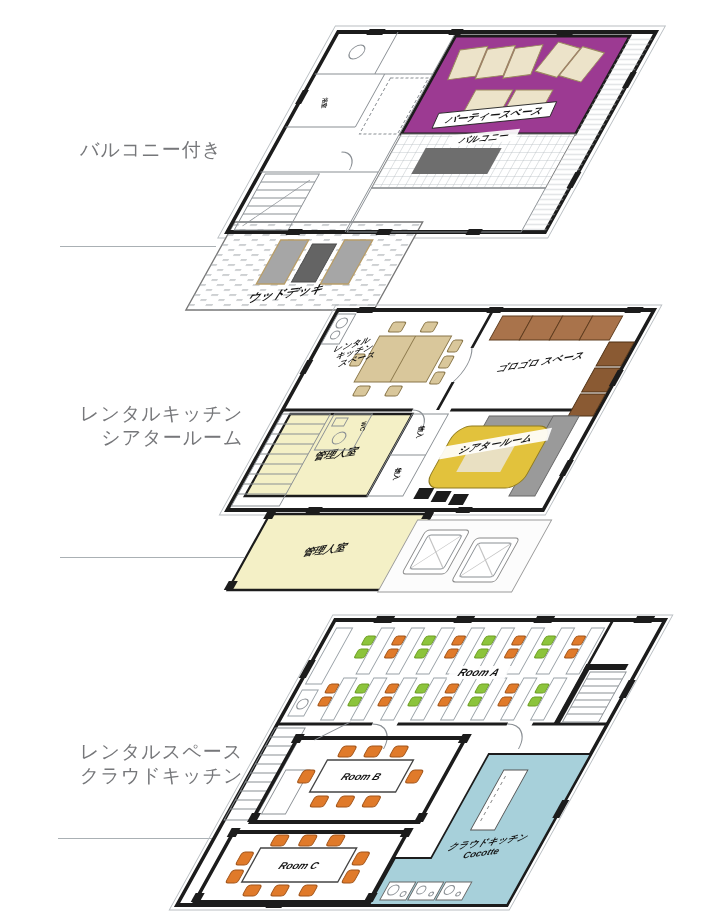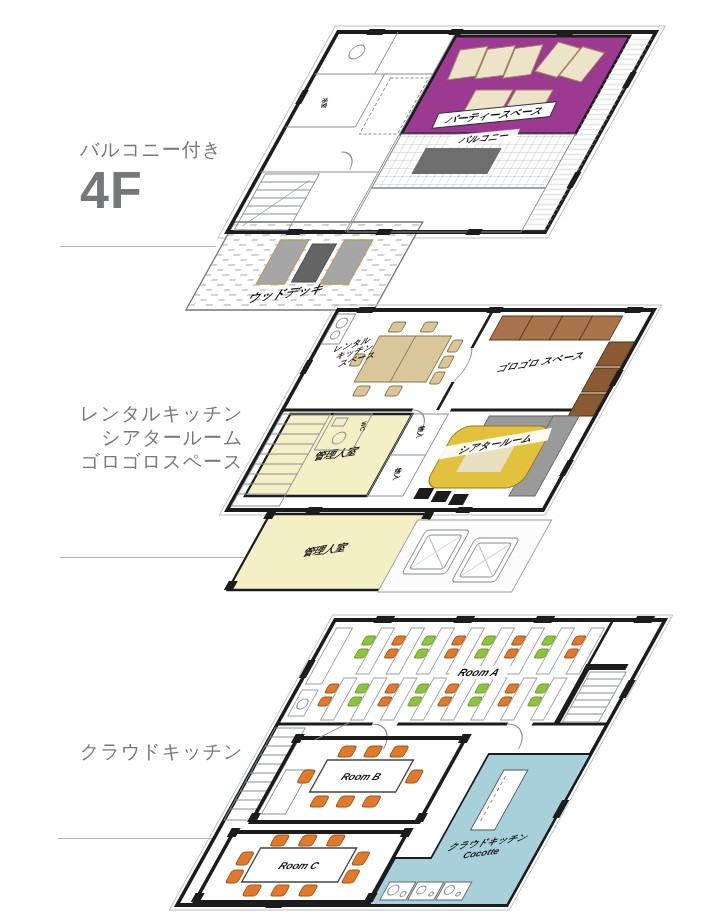--- a/index.html
+++ b/index.html
@@ -27,32 +27,31 @@
   .labelbox{fill:#fff;stroke:#222;stroke-width:0.8;}
   .whitebox{fill:#fff;opacity:.92;}
 </style>
 </head>
 <body>
 
 <div class="page">
 
   <div class="floor-label" style="top:138px;">
     <div class="jp-line">バルコニー付き</div>
-    <div class="big-no">4F</div>
   </div>
   <div class="leader" style="left:60px;top:246px;width:156px;"></div>
 
   <div class="floor-label" style="top:402px;text-align:right;">
     <div class="jp-line">レンタルキッチン</div>
     <div class="jp-line">シアタールーム</div>
-    <div class="jp-line">ゴロゴロスペース</div>
   </div>
   <div class="leader" style="left:60px;top:557px;width:184px;"></div>
 
   <div class="floor-label" style="top:740px;">
+    <div class="jp-line">レンタルスペース</div>
     <div class="jp-line">クラウドキッチン</div>
   </div>
   <div class="leader" style="left:58px;top:838px;width:156px;"></div>
 
   <svg class="plan" style="top:20px;" width="720" height="300">
     <defs>
       <pattern id="gridP" width="8" height="8" patternUnits="userSpaceOnUse">
         <path d="M8,0 H0 V8" fill="none" stroke="#aab3b8" stroke-width="0.7"></path>
       </pattern>
       <pattern id="hatchP" width="6" height="5" patternUnits="userSpaceOnUse">

